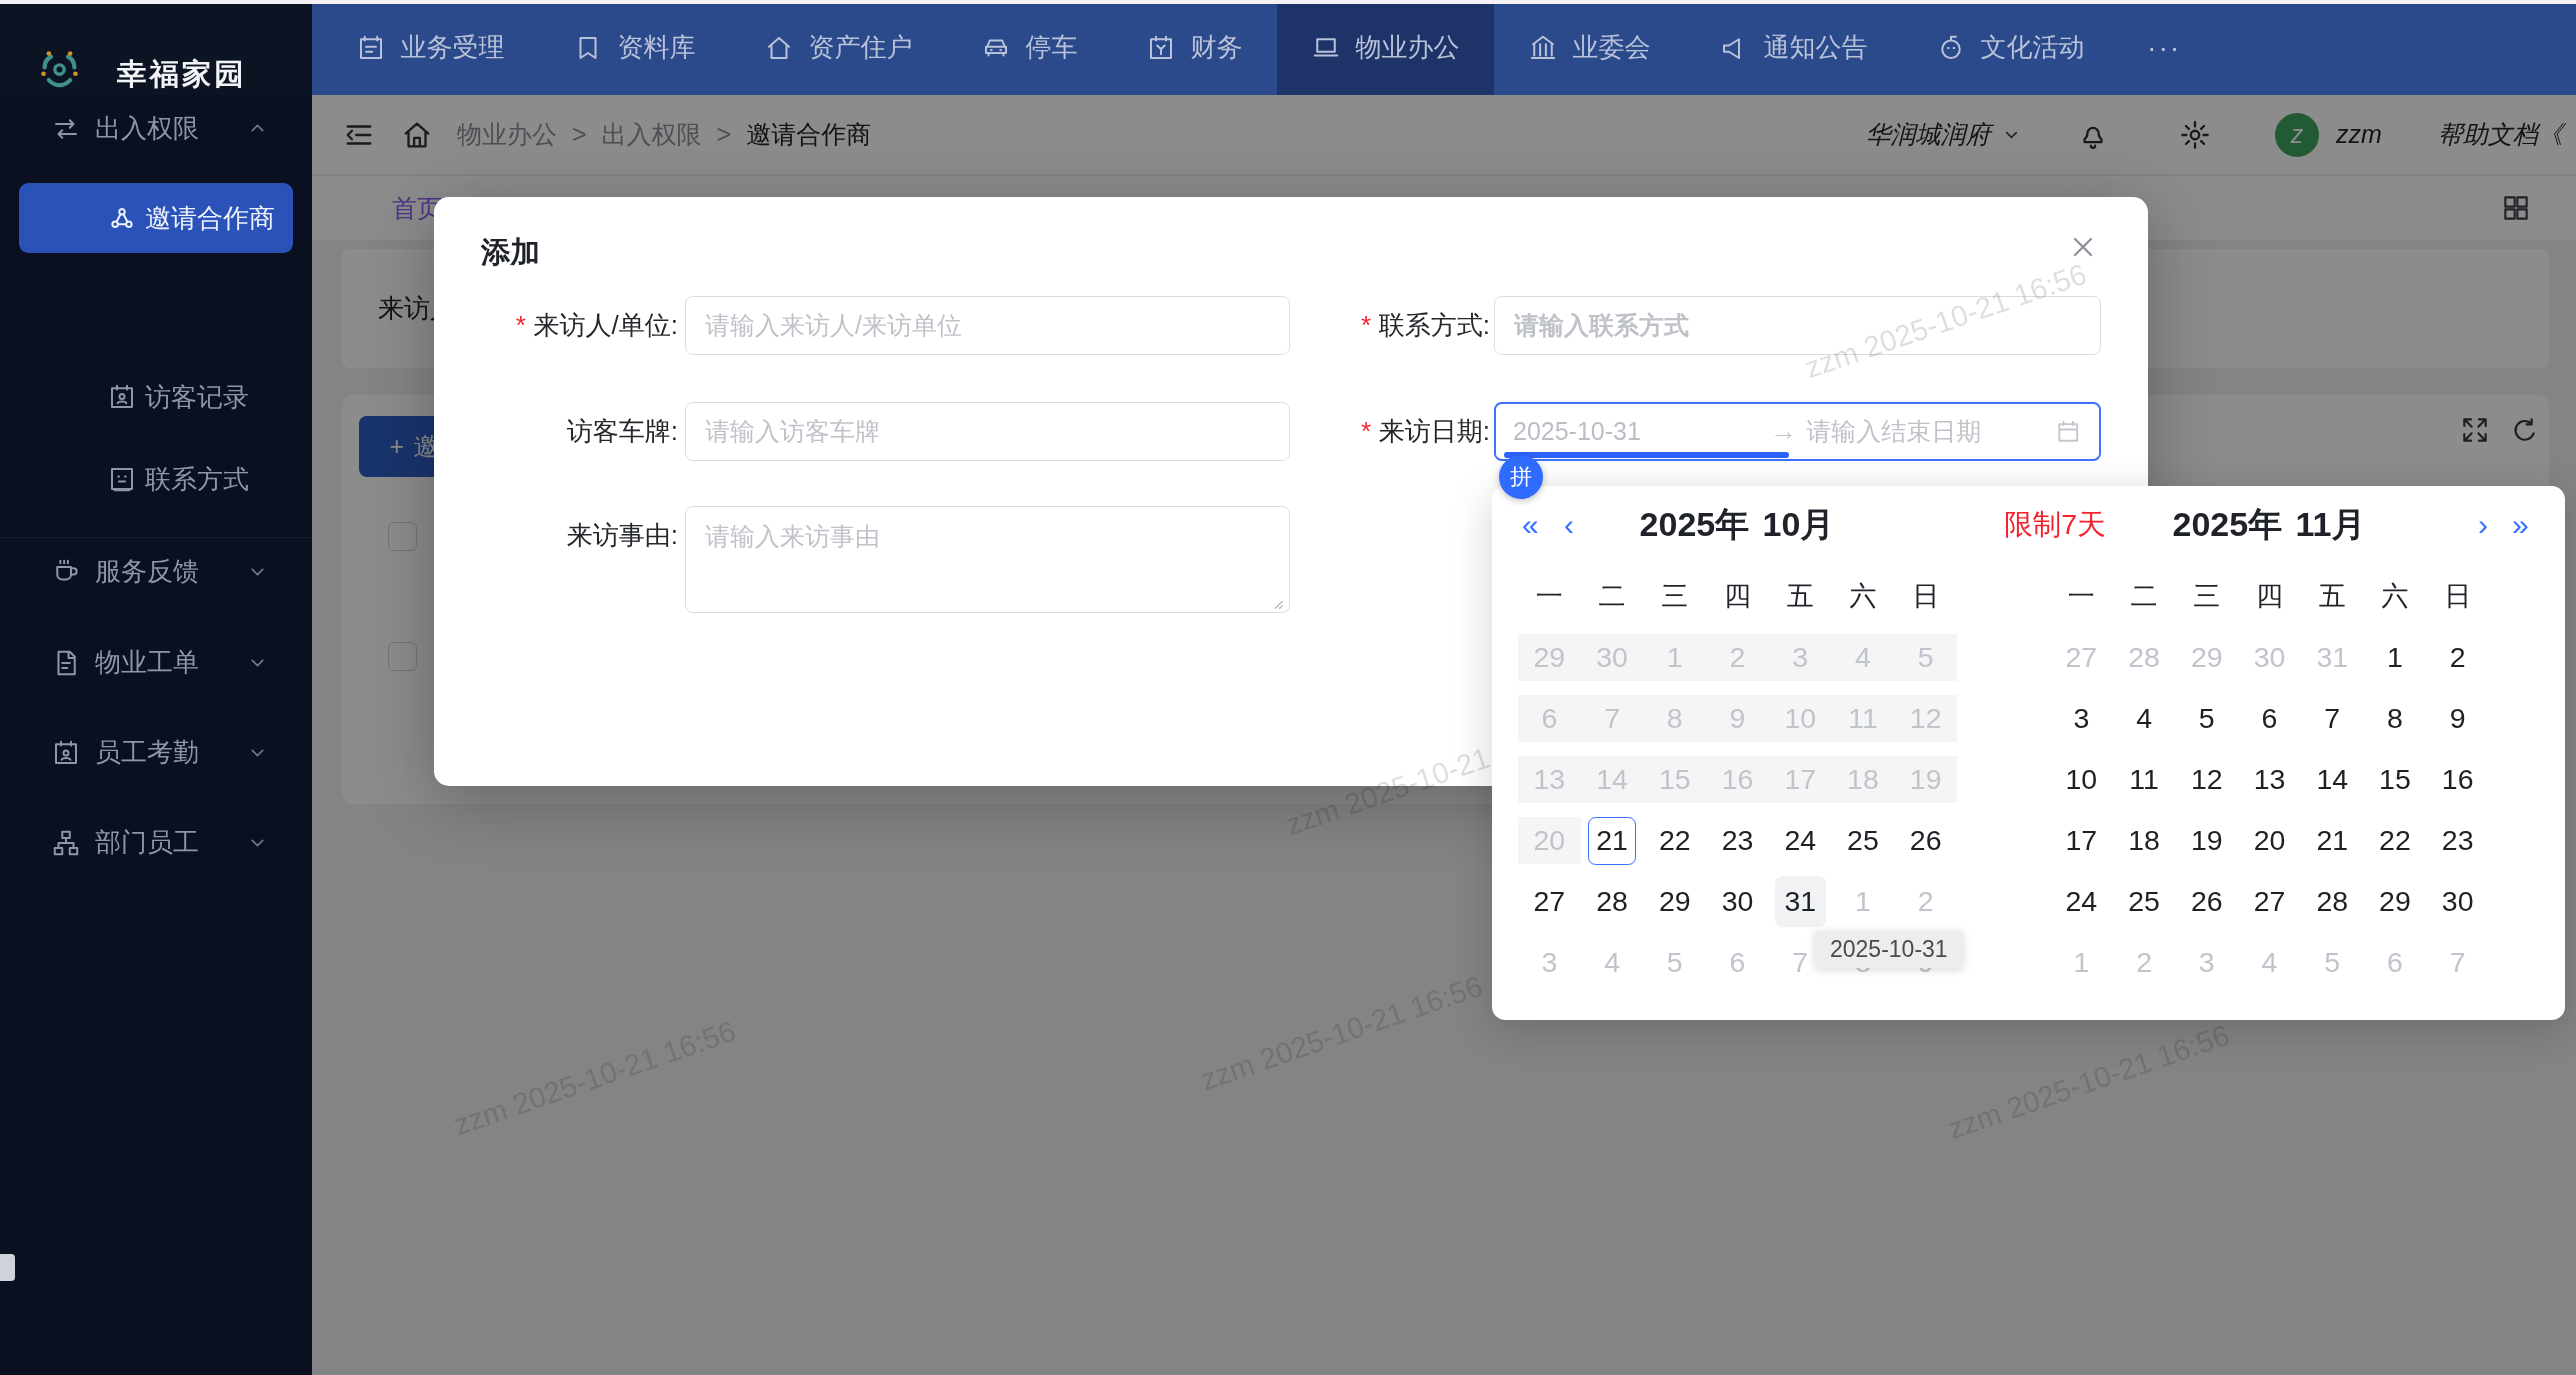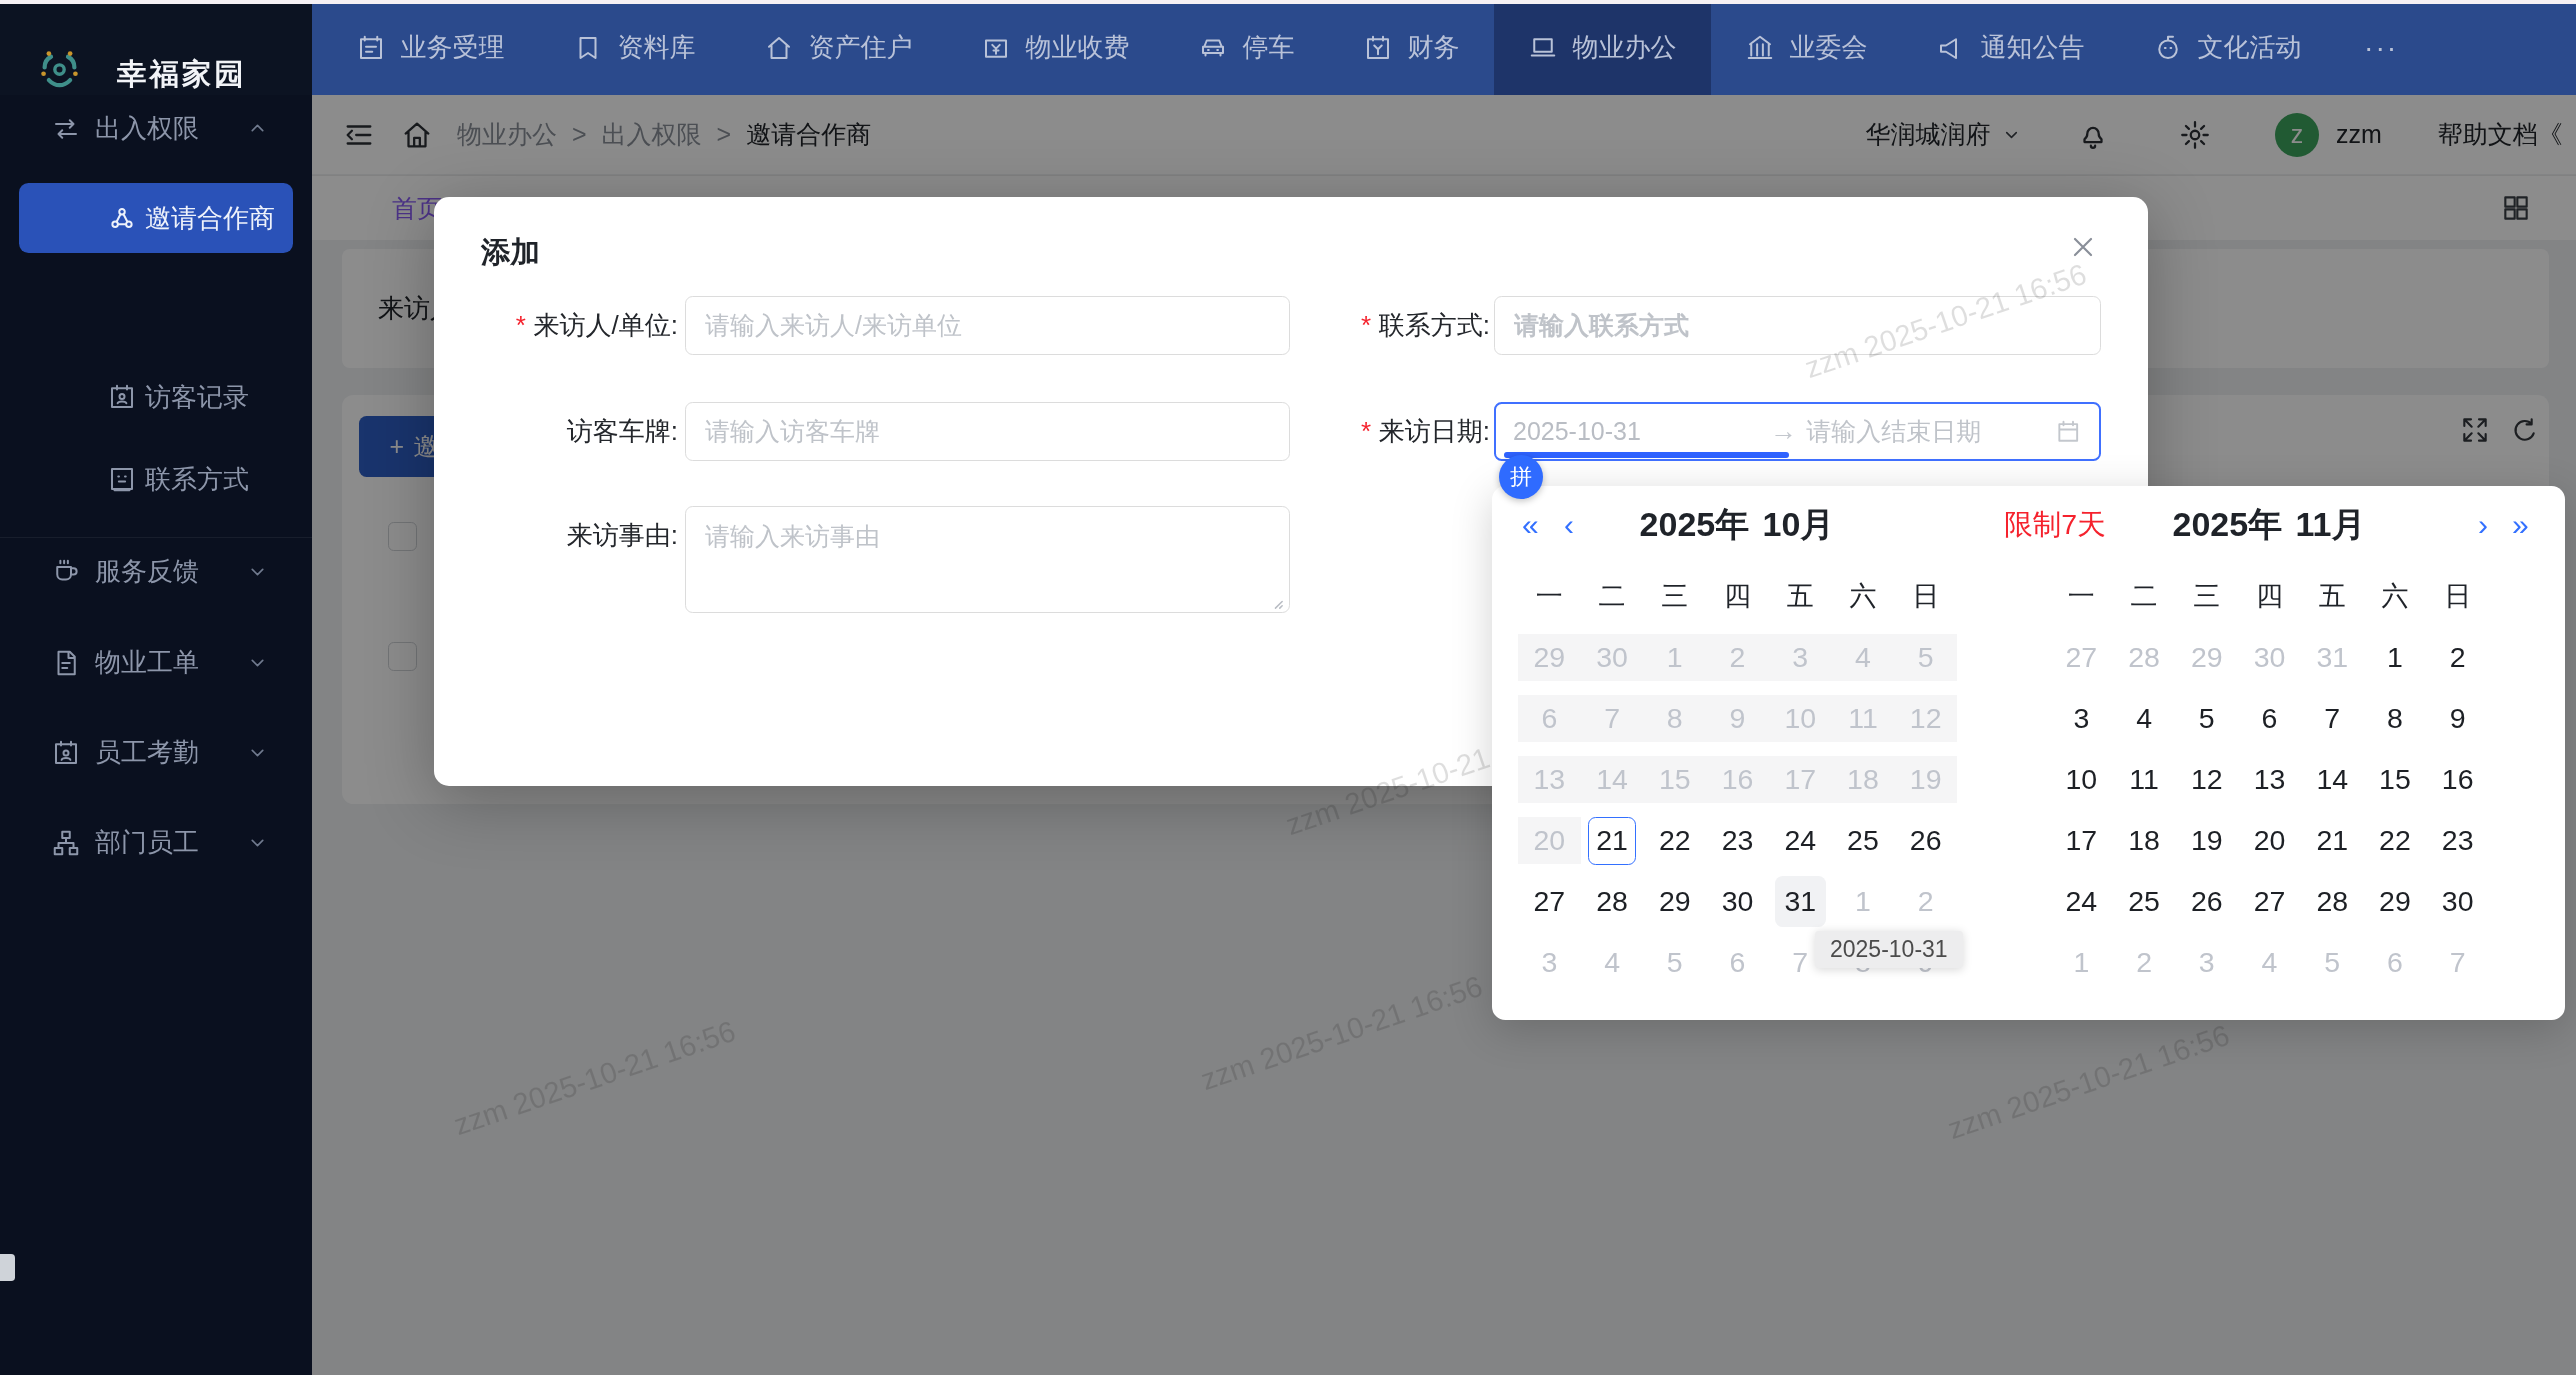--- a/index.html
+++ b/index.html
@@ -32,21 +32,21 @@
   .sb-sub.active{background:#2a52b8;color:#eef2fb;}
   .sb-divider{position:absolute;left:0;width:312px;height:1px;background:rgba(255,255,255,0.06);}
   .sb-handle{position:absolute;left:0;top:1254px;width:15px;height:27px;background:#cfd3d9;border-radius:0 3.8px 3.8px 0;z-index:31;}
 
   
   .content{position:absolute;left:312px;top:95px;width:2264px;height:1280px;background:#eef0f3;}
   .page-header{position:absolute;left:0;top:0;width:2264px;height:79px;background:#ffffff;display:block;}
   .ph-icon{position:absolute;top:23px;width:34px;height:34px;color:#2c3036;display:inline-flex;cursor:pointer;}
   .breadcrumb{position:absolute;left:145px;top:0;height:79px;display:flex;align-items:center;gap:15px;font-size:25px;color:#8a9099;}
   .breadcrumb .bc-last{color:#22262b;}
-  .ph-right{position:absolute;right:0;top:0;height:79px;display:flex;align-items:center;}
+  .ph-right{position:absolute;right:0;top:0;height:79px;display:flex;align-items:center;font-style:italic;}
   .project-switch{display:flex;align-items:center;gap:9.5px;color:#22262b;font-size:25px;cursor:pointer;}
   .chev-dn{width:23px;height:23px;display:inline-flex;color:#3a3f45;}
   .ph-ic{width:34px;height:34px;display:inline-flex;color:#2c3036;cursor:pointer;}
   .avatar{width:44px;height:44px;border-radius:50%;background:#3da45e;color:#fff;font-size:25px;display:flex;align-items:center;justify-content:center;}
   .username{color:#22262b;font-size:25px;}
   .helpdoc{color:#22262b;font-size:25px;white-space:nowrap;cursor:pointer;}
 
   .tab-bar{position:absolute;left:0;top:80px;width:2264px;height:65px;background:#ffffff;border-top:1px solid #ececec;}
   .tab-home{position:absolute;left:80px;top:0;height:65px;display:flex;align-items:center;font-size:25px;color:#8b5cf6;cursor:pointer;}
   .grid-icon{position:absolute;left:2188px;top:16px;width:32px;height:32px;color:#3a3f45;display:inline-flex;cursor:pointer;}
@@ -222,28 +222,20 @@
           <span class="ni-icon">
             <svg viewBox="0 0 24 24" width="100%" height="100%" fill="none" stroke="currentColor" stroke-width="1.6" stroke-linecap="round" stroke-linejoin="round">
               <path d="M4 11l8-7 8 7M6 10v10h12V10"></path>
             </svg>
           </span>
           <span>资产住户</span>
         </div>
         <div class="nav-item">
           <span class="ni-icon">
             <svg viewBox="0 0 24 24" width="100%" height="100%" fill="none" stroke="currentColor" stroke-width="1.6" stroke-linecap="round" stroke-linejoin="round">
-              <path d="M4 6h16v13H4zM9 9.5l3 3 3-3M12 12.5v4M10 14h4"></path>
-            </svg>
-          </span>
-          <span>物业收费</span>
-        </div>
-        <div class="nav-item">
-          <span class="ni-icon">
-            <svg viewBox="0 0 24 24" width="100%" height="100%" fill="none" stroke="currentColor" stroke-width="1.6" stroke-linecap="round" stroke-linejoin="round">
               <path d="M5 11l2-5h10l2 5M4 11h16v5H4zM6 16v2M18 16v2M8 13.5h.6M15.4 13.5h.6"></path>
             </svg>
           </span>
           <span>停车</span>
         </div>
         <div class="nav-item">
           <span class="ni-icon">
             <svg viewBox="0 0 24 24" width="100%" height="100%" fill="none" stroke="currentColor" stroke-width="1.6" stroke-linecap="round" stroke-linejoin="round">
               <path d="M8 3v3M16 3v3M4 5h16v15H4zM9 10l3 3 3-3M12 13v4"></path>
             </svg>

